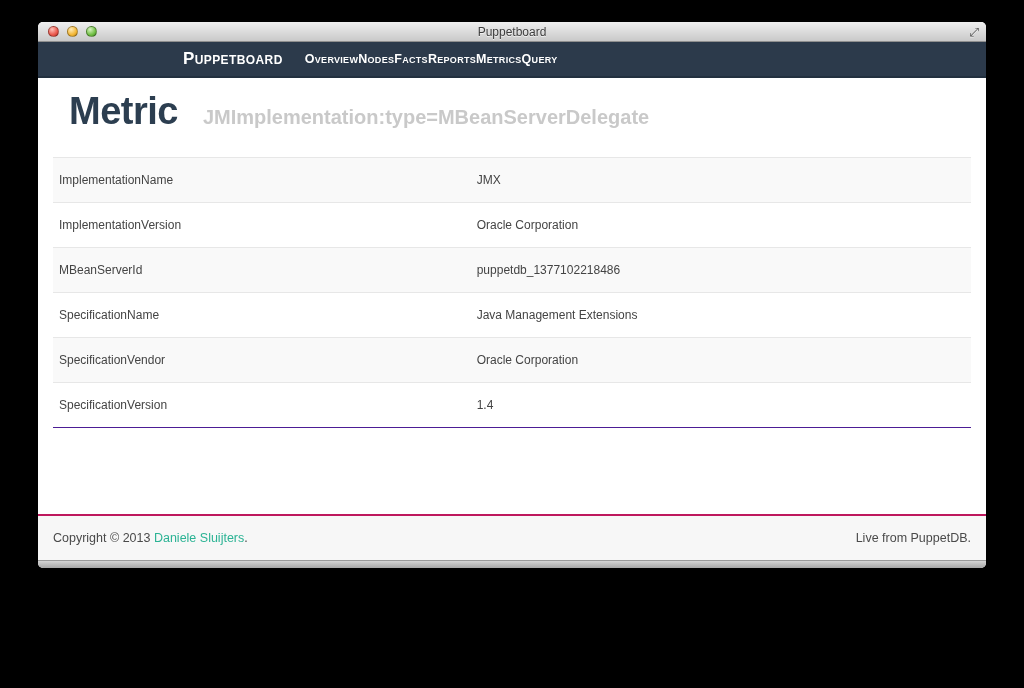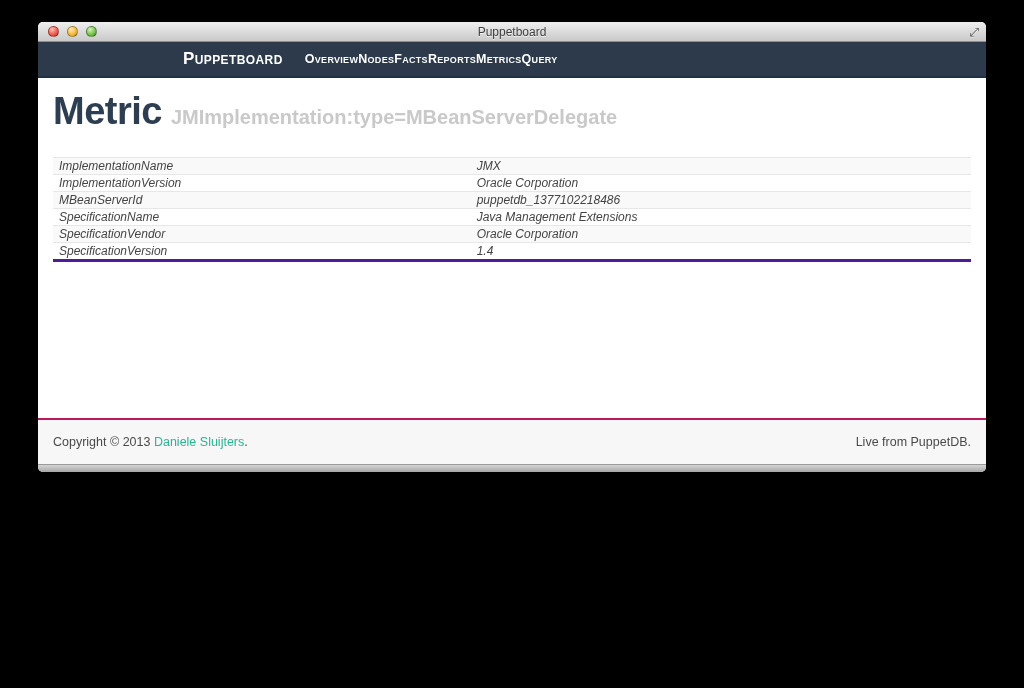--- a/index.html
+++ b/index.html
@@ -7,21 +7,21 @@
     margin: 0; padding: 0;
     width: 1024px; height: 688px;
     background: #000;
     font-family: "Liberation Sans", sans-serif;
     overflow: hidden;
   }
   .stage { position: relative; width: 1024px; height: 688px; background: #000; }
 
   .window {
     position: absolute; left: 38px; top: 22px;
-    width: 948px; height: 450px;
+    width: 948px; height: 546px;
     display: flex; flex-direction: column;
     background: #fff;
     border-radius: 5px;
     overflow: hidden;
     box-shadow: 0 18px 45px rgba(0,0,0,0.85), 0 0 0 1px rgba(0,0,0,0.55);
   }
 
   
   .titlebar {
     flex: 0 0 auto; height: 20px;
@@ -71,34 +71,34 @@
     font-size: 12.5px; font-weight: 700; letter-spacing: 0.3px;
     color: #fff; text-decoration: none;
   }
 
   
   .content { flex: 1 1 auto; background: #fff; padding: 0 15px; overflow: hidden; }
   .page-header { margin: 13px 0 24px; line-height: 1.1; }
   .page-title {
     display: inline;
     font-size: 38px; font-weight: 700; letter-spacing: -0.5px;
-    color: var(--heading, #2c3e50); margin: 0;
+    color: var(--heading, #2c3e50); margin: 16px;
   }
   .page-subtitle {
     font-size: 20px; font-weight: 700;
     color: var(--subtitle, #c9c9c9);
     margin-left: 9px;
   }
 
   table.metric-table {
     width: 100%; border-collapse: collapse;
     font-size: 12px; color: #444;
   }
-  .metric-table td { padding: 1px 6px; border-top: 1px solid #e7e7e7; font-style: italic; }
-  .metric-table tr:last-child td { border-bottom: 3px solid #4c1d95; }
+  .metric-table td { padding: 15px 6px; border-top: 1px solid #e7e7e7; }
+  .metric-table tr:last-child td { border-bottom: 1px solid #4c1d95; }
   .metric-table tbody tr:nth-child(odd) { background: #f9f9f9; }
   .metric-table td.key-cell { width: 45.5%; }
 
   
   .footer {
     flex: 0 0 auto; height: 46px;
     background: #f7f7f7; border-top: 2px solid #be185d;
     display: flex; align-items: center; justify-content: space-between;
     padding: 0 15px;
     font-size: 12.5px; color: #4a4a4a;

